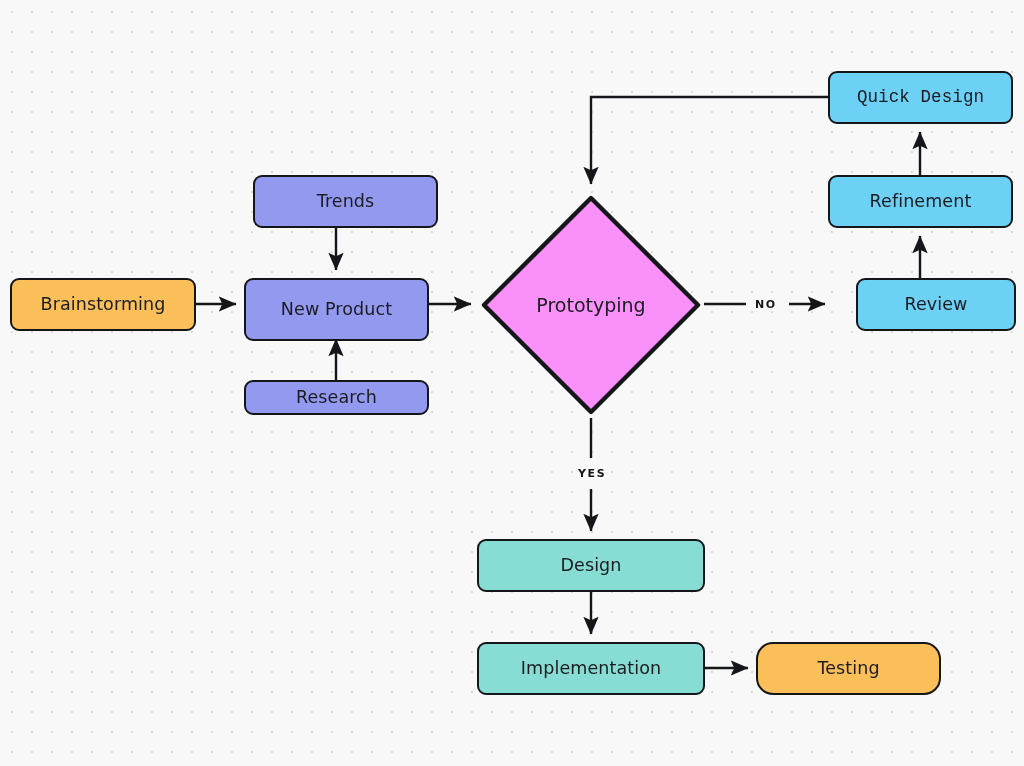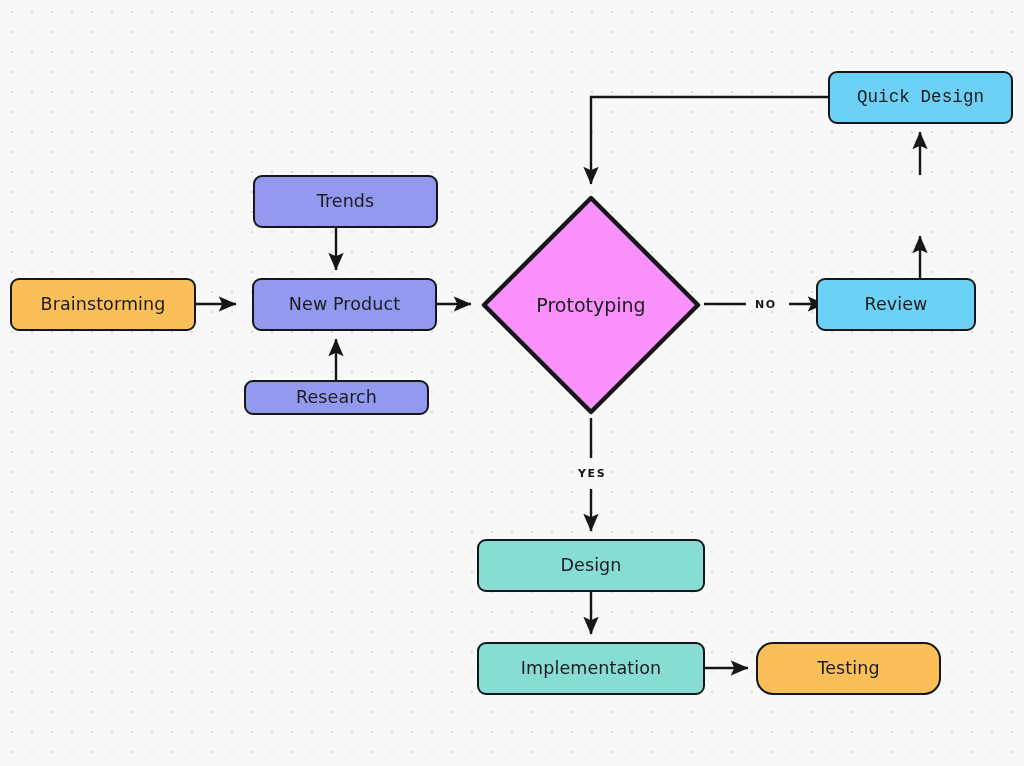--- a/index.html
+++ b/index.html
@@ -113,41 +113,44 @@
   </svg>
 
   <div class="node" style="left:10px; top:278px; width:186px; height:53px; background:#FBBF5A;">
     <span>Brainstorming</span>
   </div>
 
   <div class="node" style="left:244px; top:175px; width:185px; height:53px; background:#9499F0;margin-left:9px;">
     <span>Trends</span>
   </div>
 
-  <div class="node" style="left:252px; top:278px; width:185px; height:53px; background:#9499F0;">
+  <div class="node" style="left:244px; top:278px; width:185px; height:63px; background:#9499F0;">
     <span>New Product</span>
   </div>
 
   <div class="node" style="left:244px; top:380px; width:185px; height:35px; background:#9499F0;">
     <span>Research</span>
   </div>
 
   <div class="diamond-wrap" style="left:478px; top:192px; width:226px; height:226px;">
     <svg class="diamond-shape" viewBox="0 0 226 226">
       <path d="M113,6 L220,113 L113,220 L6,113 Z" fill="#FA90FA" stroke="#15161a" stroke-width="4.4" stroke-linejoin="round"></path>
     </svg>
     <span class="diamond-label">Prototyping</span>
   </div>
 
   <div class="node" style="left:828px; top:71px; width:185px; height:53px; background:#6DD0F5;font-family:Liberation Mono, monospace;">
     <span>Quick Design</span>
   </div>
 
+  <div class="node" style="left:828px; top:175px; width:185px; height:53px; background:#6DD0F5;">
+    <span>Refinement</span>
+  </div>
 
-  <div class="node" style="left:816px; top:278px; width:160px; height:53px; background:#6DD0F5;align-items:center;">
+  <div class="node" style="left:856px; top:278px; width:160px; height:53px; background:#6DD0F5;align-items:center;">
     <span>Review</span>
   </div>
 
   <div class="node" style="left:477px; top:539px; width:228px; height:53px; background:#87DCD4;">
     <span>Design</span>
   </div>
 
   <div class="node" style="left:477px; top:642px; width:228px; height:53px; background:#87DCD4;">
     <span>Implementation</span>
   </div>

